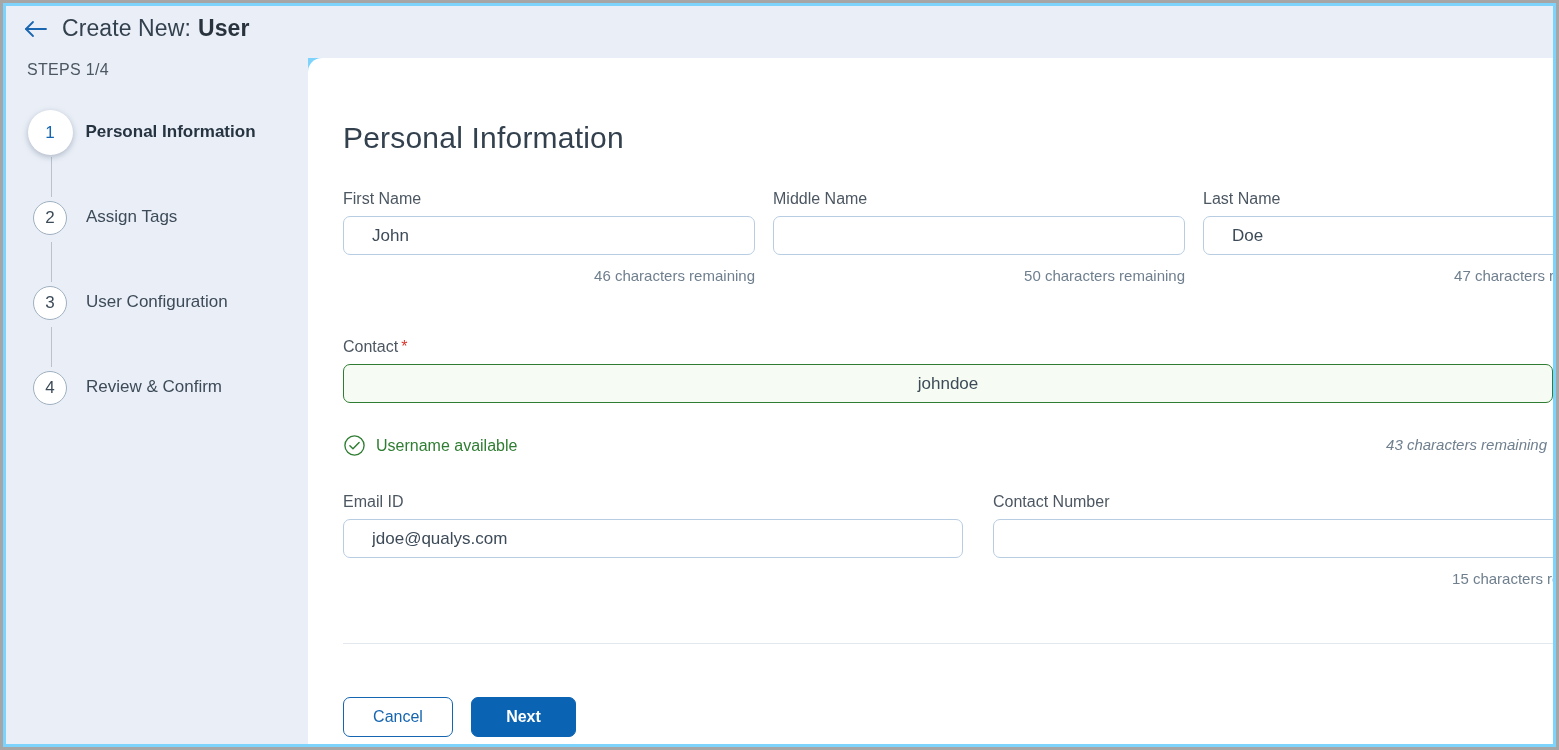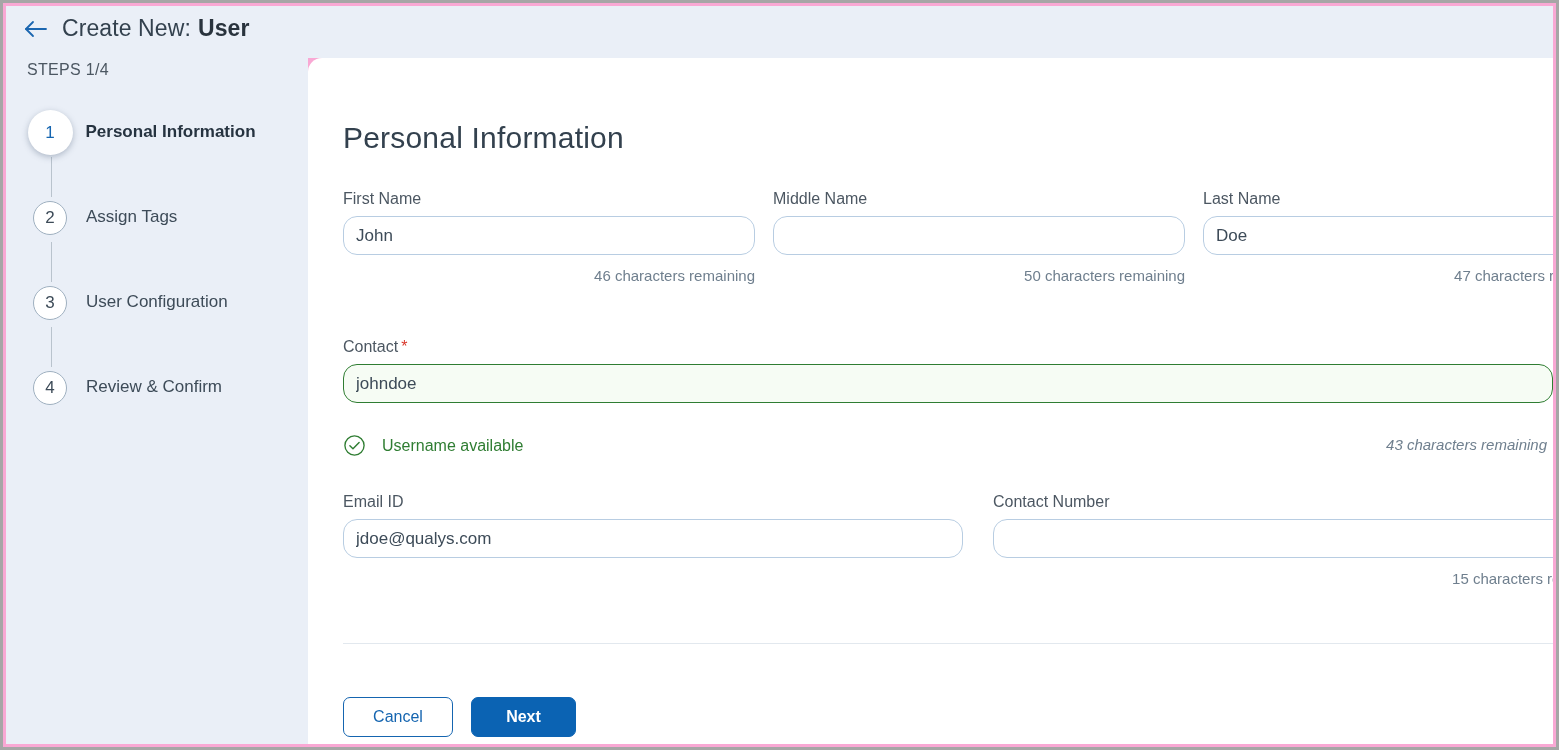--- a/index.html
+++ b/index.html
@@ -13,21 +13,21 @@
     overflow: hidden;
     font-family: "Liberation Sans", sans-serif;
   }
 
   #page {
     position: relative;
     width: 1559px;
     height: 750px;
     box-sizing: border-box;
     border: 3px solid #a6a6a6;
-    background: #f9a8d4;
+    background: #7dd3fc;
     overflow: hidden;
   }
 
   
   .left-panel {
     position: absolute;
     left: 3px;
     top: 3px;
     width: 302px;
     bottom: 3px;
@@ -204,48 +204,49 @@
     white-space: nowrap;
   }
   .req { color: #d9372b; margin-left: 3px; }
 
   .text-input {
     display: block;
     width: 100%;
     height: 39px;
     box-sizing: border-box;
     border: 1px solid #b8cde2;
-    border-radius: 14px;
-    background: #ffffff;
-    padding: 0 12px;
+    border-radius: 7px;
+    background: #ffffff;
+    padding: 0 28px;
     font-family: "Liberation Sans", sans-serif;
     font-size: 17px;
     color: #3d4b58;
     outline: none;
   }
   .text-input::placeholder { color: #98a6b4; }
   .text-input.valid {
     border: 1px solid #2f7d32;
     background: #f6fcf4;
+    text-align: center;
   }
   .counter {
     margin-top: 12px;
     font-size: 15px;
     color: #6f7f8e;
     text-align: right;
     white-space: nowrap;
   }
 
   .availability {
     position: absolute;
     left: 0;
     top: 96px;
     display: flex;
     align-items: center;
-    gap: 16px;
+    gap: 10px;
     font-size: 16px;
     color: #2f7d32;
     white-space: nowrap;
   }
   .check-icon { width: 23px; height: 23px; display: block; }
 
   .counter-username {
     position: absolute;
     right: 6px;
     top: 98px;

